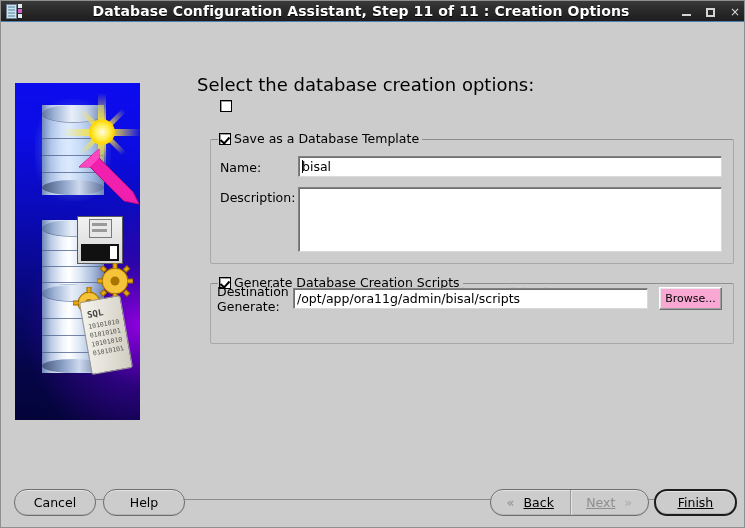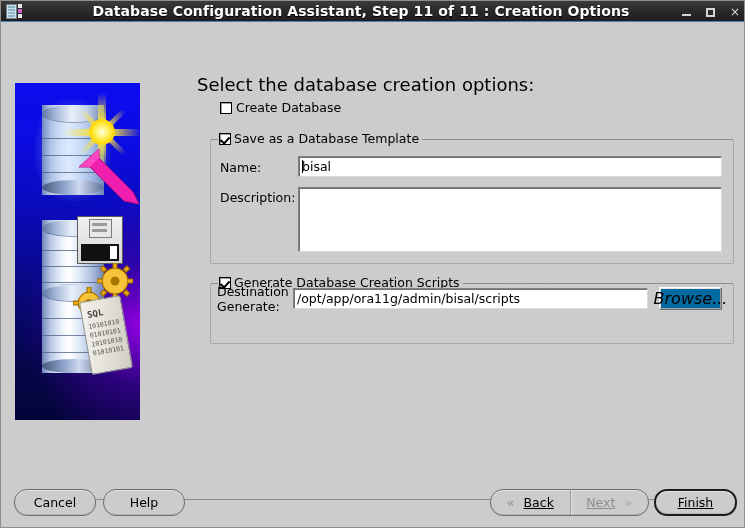--- a/index.html
+++ b/index.html
@@ -290,34 +290,33 @@
     border-bottom-color: #d9d9d9;
     box-shadow: inset 1px 1px 0 #6f6f6f;
     box-sizing: border-box;
     font-size: 12.5px;
     color: #000;
     padding: 2px 3px;
   }
 
   .btn-rect {
     position: absolute;
-    background: #0369a1;
+    background: #f9a8d4;
     border: 1px solid #ffffff;
     border-right-color: #707070;
     border-bottom-color: #707070;
     box-shadow: inset -1px -1px 0 #a0a0a0, inset 1px 1px 0 #e8e8e8;
     box-sizing: border-box;
-    font-size: 16px;
+    font-size: 11px;
     color: #000;
     display: flex;
     align-items: center;
     justify-content: center;
     cursor: default;
     user-select: none;
-    font-style: italic;
   }
 
   .watermark {
     position: absolute;
     left: 348px; top: 261px;
     font-size: 19px;
     color: #c2c2c2;
     font-family: "Liberation Serif", serif;
     letter-spacing: 0.5px;
     user-select: none;
@@ -503,21 +502,20 @@
         <div style="position:absolute; left:4px; top:30px; font-size:6.5px; line-height:8px; color:#55534c; font-family:'DejaVu Sans Mono',monospace;">01010101</div>
         <div style="position:absolute; left:4px; top:39px; font-size:6.5px; line-height:8px; color:#55534c; font-family:'DejaVu Sans Mono',monospace;">10101010</div>
         <div style="position:absolute; left:4px; top:48px; font-size:6.5px; line-height:8px; color:#55534c; font-family:'DejaVu Sans Mono',monospace;">01010101</div>
       </div>
     </div>
 
     <div class="intro">Select the database creation options:</div>
 
     <div class="chk-row" style="left:219px; top:78px;">
       <span class="chk"></span>
-      <span>Create Database</span>
     </div>
 
     <div class="groupbox" style="left:209px; top:117px; width:524px; height:125px;">
       <div class="legend">
         <span class="chk checked"></span>
         <span>Save as a Database Template</span>
       </div>
     </div>
 
     <div class="flabel" style="left:219px; top:138px;">Name:</div>

